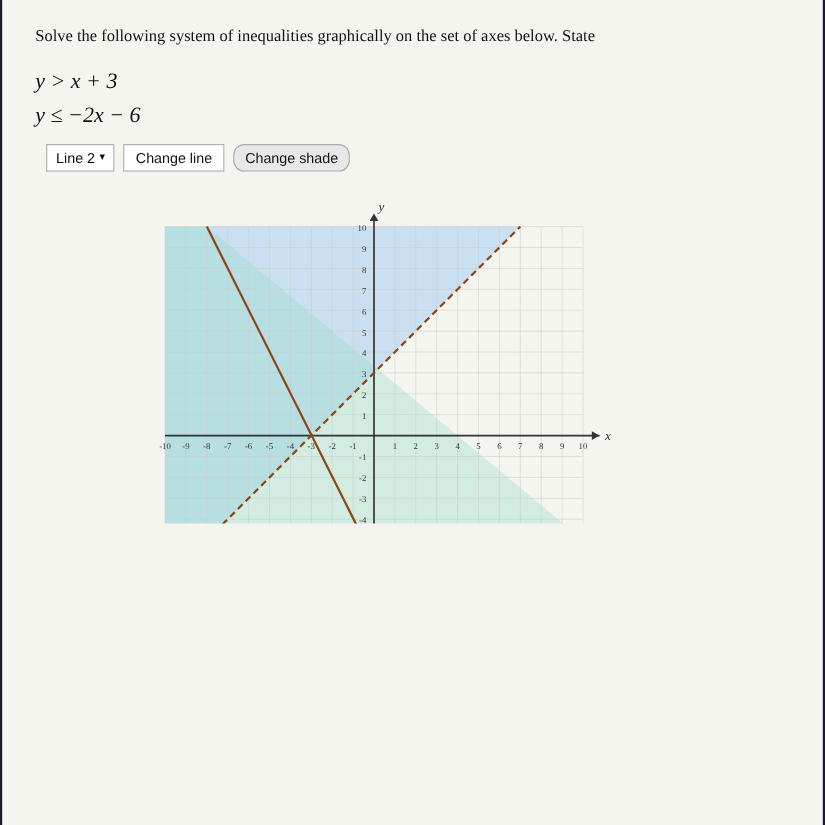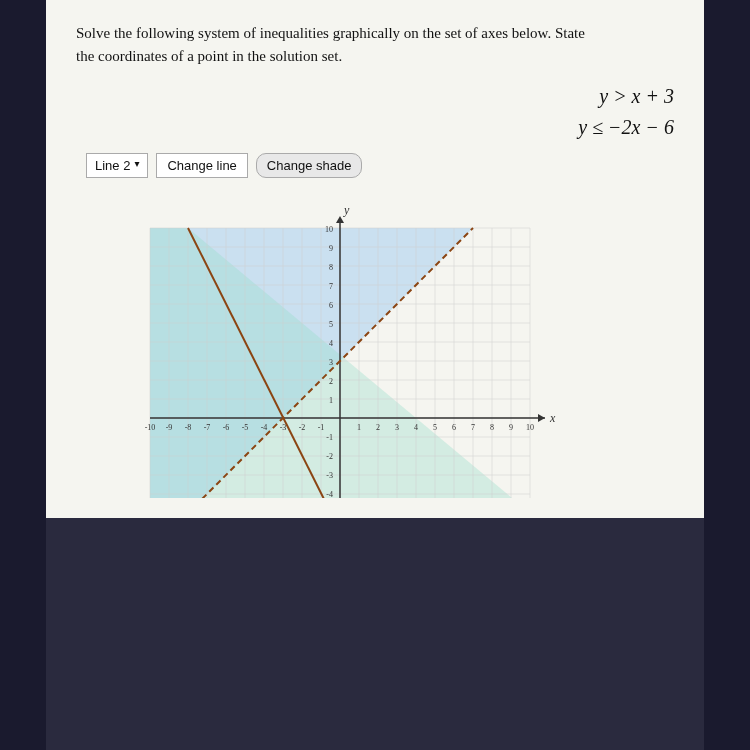--- a/index.html
+++ b/index.html
@@ -8,42 +8,41 @@
       height: 750px;
       background: #1a1a2e;
       display: flex;
       align-items: flex-start;
       justify-content: center;
       font-family: Georgia, 'Times New Roman', serif;
       overflow: hidden;
     }
 
     .page-container {
-      width: 658px;
+      width: 746px;
       height: 750px;
       display: flex;
-      flex-direction: column;
     }
 
     .white-content {
       background: #f5f5f0;
       width: 100%;
       padding: 22px 30px 20px 30px;
       flex-shrink: 0;
     }
 
     .problem-text {
       font-size: 15px;
       line-height: 1.5;
       color: #111;
       margin-bottom: 18px;
     }
 
     .equations {
-      text-align: right;
+      text-align: left;
       margin-bottom: 14px;
     }
 
     .equation {
       font-size: 20px;
       color: #111;
       margin-bottom: 8px;
       font-style: italic;
     }
 
@@ -103,21 +102,20 @@
     }
   </style>
 </head>
 <body>
 
 <div class="page-container">
   <div class="white-content">
 
     <div class="problem-text">
       <span>Solve the following system of inequalities graphically on the set of axes below. State</span><br>
-      <span>the coordinates of a point in the solution set.</span>
     </div>
 
     <div class="equations">
       <div class="equation">y &gt; x + 3</div>
       <div class="equation">y ≤ −2x − 6</div>
     </div>
 
     <div class="controls">
       <button class="dropdown-btn">
         <span>Line 2</span>

